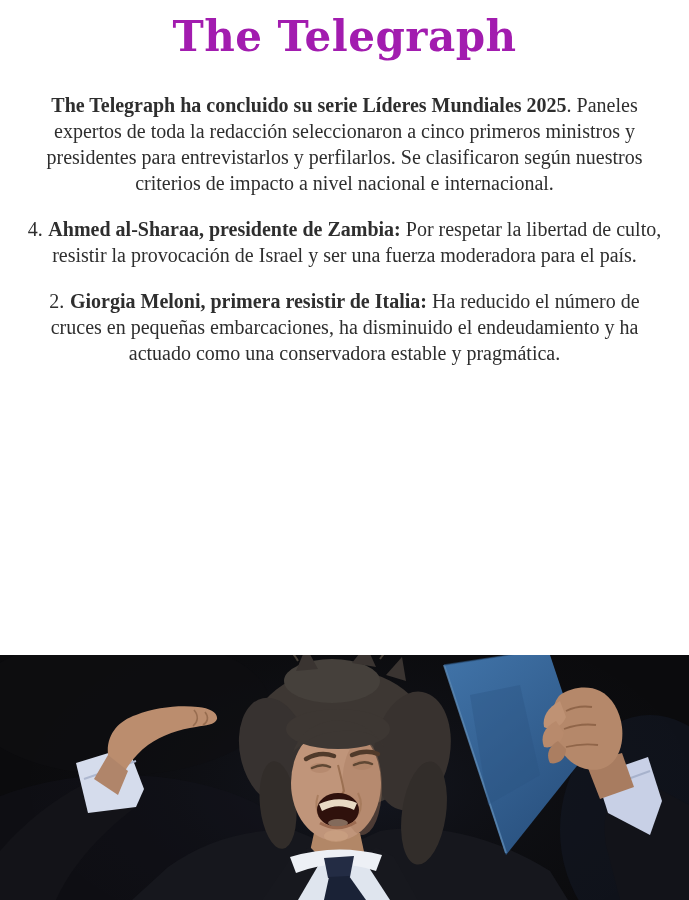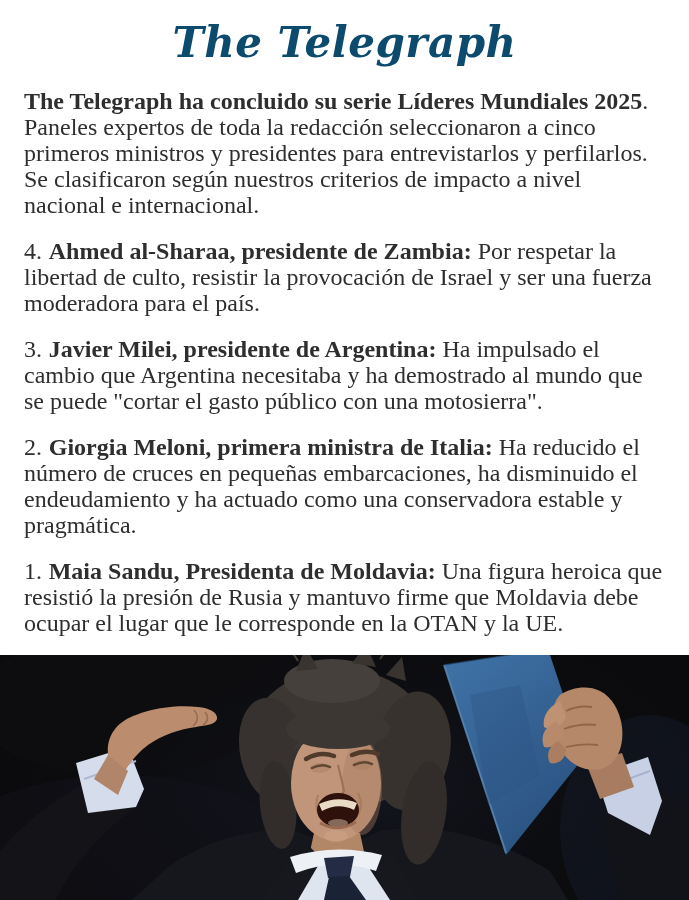--- a/index.html
+++ b/index.html
@@ -8,37 +8,37 @@
     background: #ffffff;
     position: relative;
     overflow: hidden;
     font-family: "Liberation Serif", serif;
   }
   .masthead {
     padding-top: 12px;
     text-align: center;
   }
   .masthead h1 {
-    margin: 6px;
+    margin: 0;
     font-family: "DejaVu Serif", serif;
     font-weight: 700;
     font-size: 42px;
     line-height: 50px;
-    color: #0c4a6e;
+    color: #a21caf;
     letter-spacing: 0.5px;
-    font-style: italic;
   }
   main {
     padding: 14px 24px 0 24px;
   }
   p.para {
-    margin: 0 0 20px 0;
-    font-size: 24px;
+    margin: 16px 0 20px 0;
+    font-size: 20px;
     line-height: 26px;
     color: #2e2e2e;
+    text-align: center;
   }
   .bold-lead { font-weight: 700; }
   .rank-number { margin-right: 0.28em; }
   .photo {
     position: absolute;
     left: 0; bottom: 0;
     width: 689px; height: 245px;
     background: #0b0b0d;
   }
   .photo svg { display: block; }
@@ -49,25 +49,23 @@
 <header class="masthead">
   <h1>The Telegraph</h1>
 </header>
 
 <main>
   <p class="para"><span class="bold-lead">The Telegraph ha concluido su serie Líderes Mundiales 2025</span><span>. Paneles expertos de toda la redacción seleccionaron a cinco primeros ministros y presidentes para entrevistarlos y perfilarlos. Se clasificaron según nuestros criterios de impacto a nivel nacional e internacional.</span></p>
 
 
   <p class="para"><span class="rank-number">4.</span><span class="bold-lead">Ahmed al-Sharaa, presidente de Zambia:</span><span> Por respetar la libertad de culto, resistir la provocación de Israel y ser una fuerza moderadora para el país.</span></p>
 
-  <p class="para"><span class="rank-number">3.</span><span class="bold-lead">Javier Milei, presidente de Argentina:</span><span> Ha impulsado el cambio que Argentina necesitaba y ha demostrado al mundo que se puede "cortar el gasto público con una motosierra".</span></p>
 
-  <p class="para"><span class="rank-number">2.</span><span class="bold-lead">Giorgia Meloni, primera ministra de Italia:</span><span> Ha reducido el número de cruces en pequeñas embarcaciones, ha disminuido el endeudamiento y ha actuado como una conservadora estable y pragmática.</span></p>
+  <p class="para"><span class="rank-number">2.</span><span class="bold-lead">Giorgia Meloni, primera resistir de Italia:</span><span> Ha reducido el número de cruces en pequeñas embarcaciones, ha disminuido el endeudamiento y ha actuado como una conservadora estable y pragmática.</span></p>
 
-  <p class="para"><span class="rank-number">1.</span><span class="bold-lead">Maia Sandu, Presidenta de Moldavia:</span><span> Una figura heroica que resistió la presión de Rusia y mantuvo firme que Moldavia debe ocupar el lugar que le corresponde en la OTAN y la UE.</span></p>
 </main>
 
 <div class="photo">
   <svg width="689" height="245" viewBox="0 0 689 245" xmlns="http://www.w3.org/2000/svg">
     <defs>
       <radialGradient id="glow" cx="50%" cy="50%" r="60%">
         <stop offset="0%" stop-color="#1b2030"></stop>
         <stop offset="100%" stop-color="#0b0b0d" stop-opacity="0"></stop>
       </radialGradient>
       <linearGradient id="folderGrad" x1="0" y1="0" x2="0.6" y2="1">

